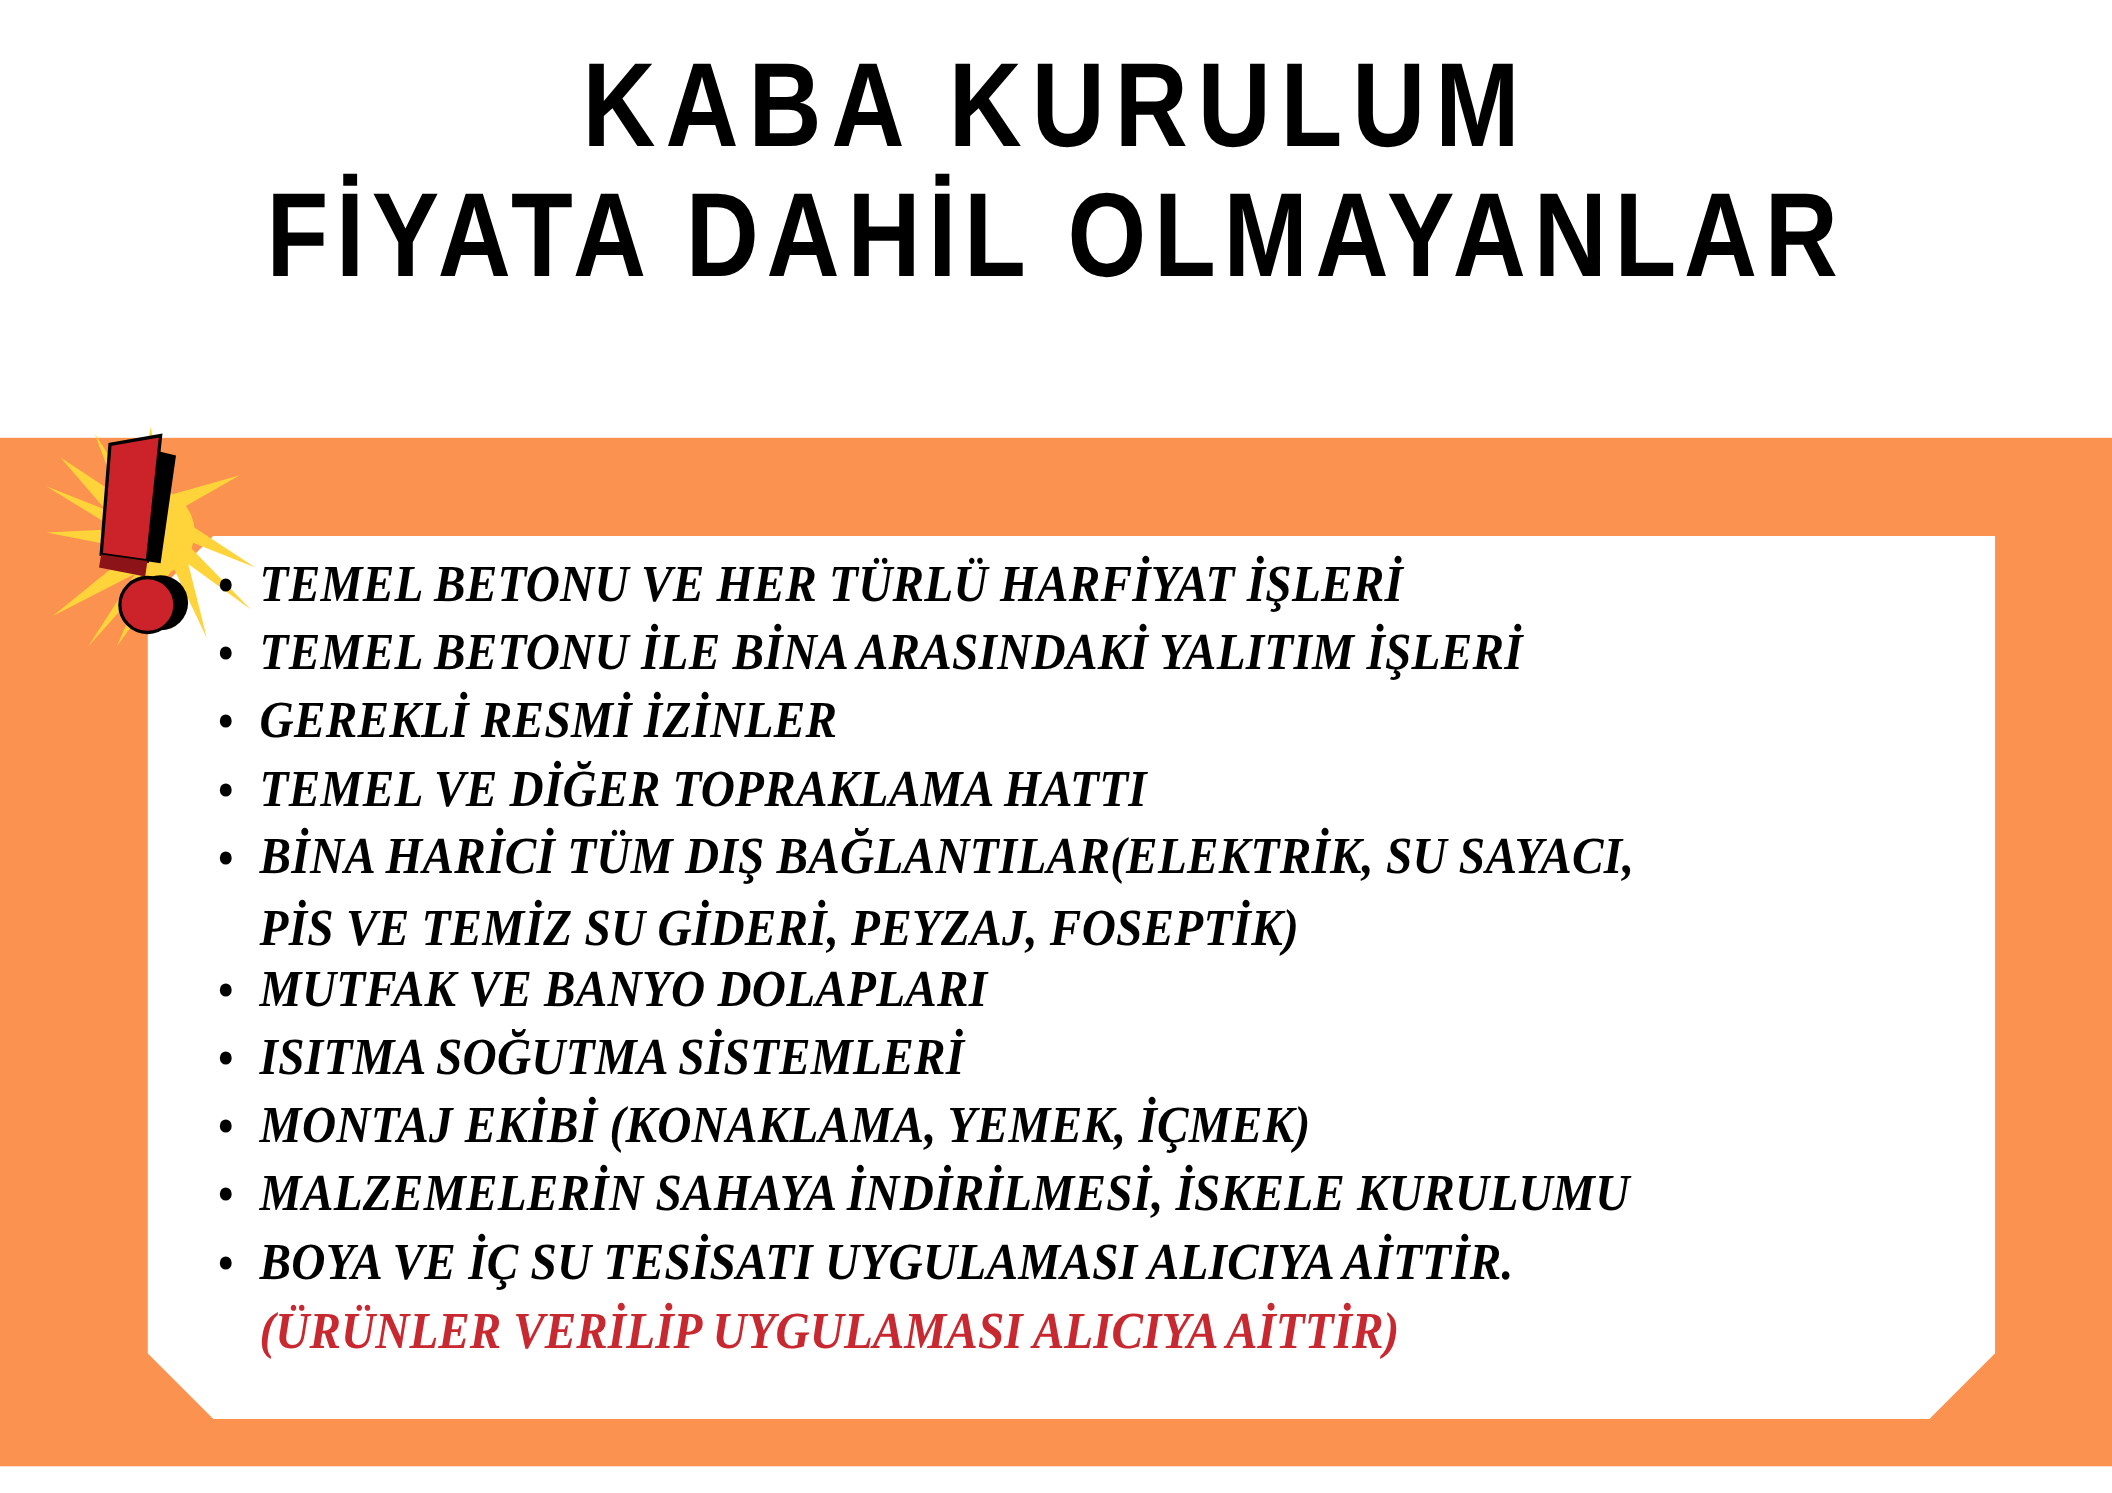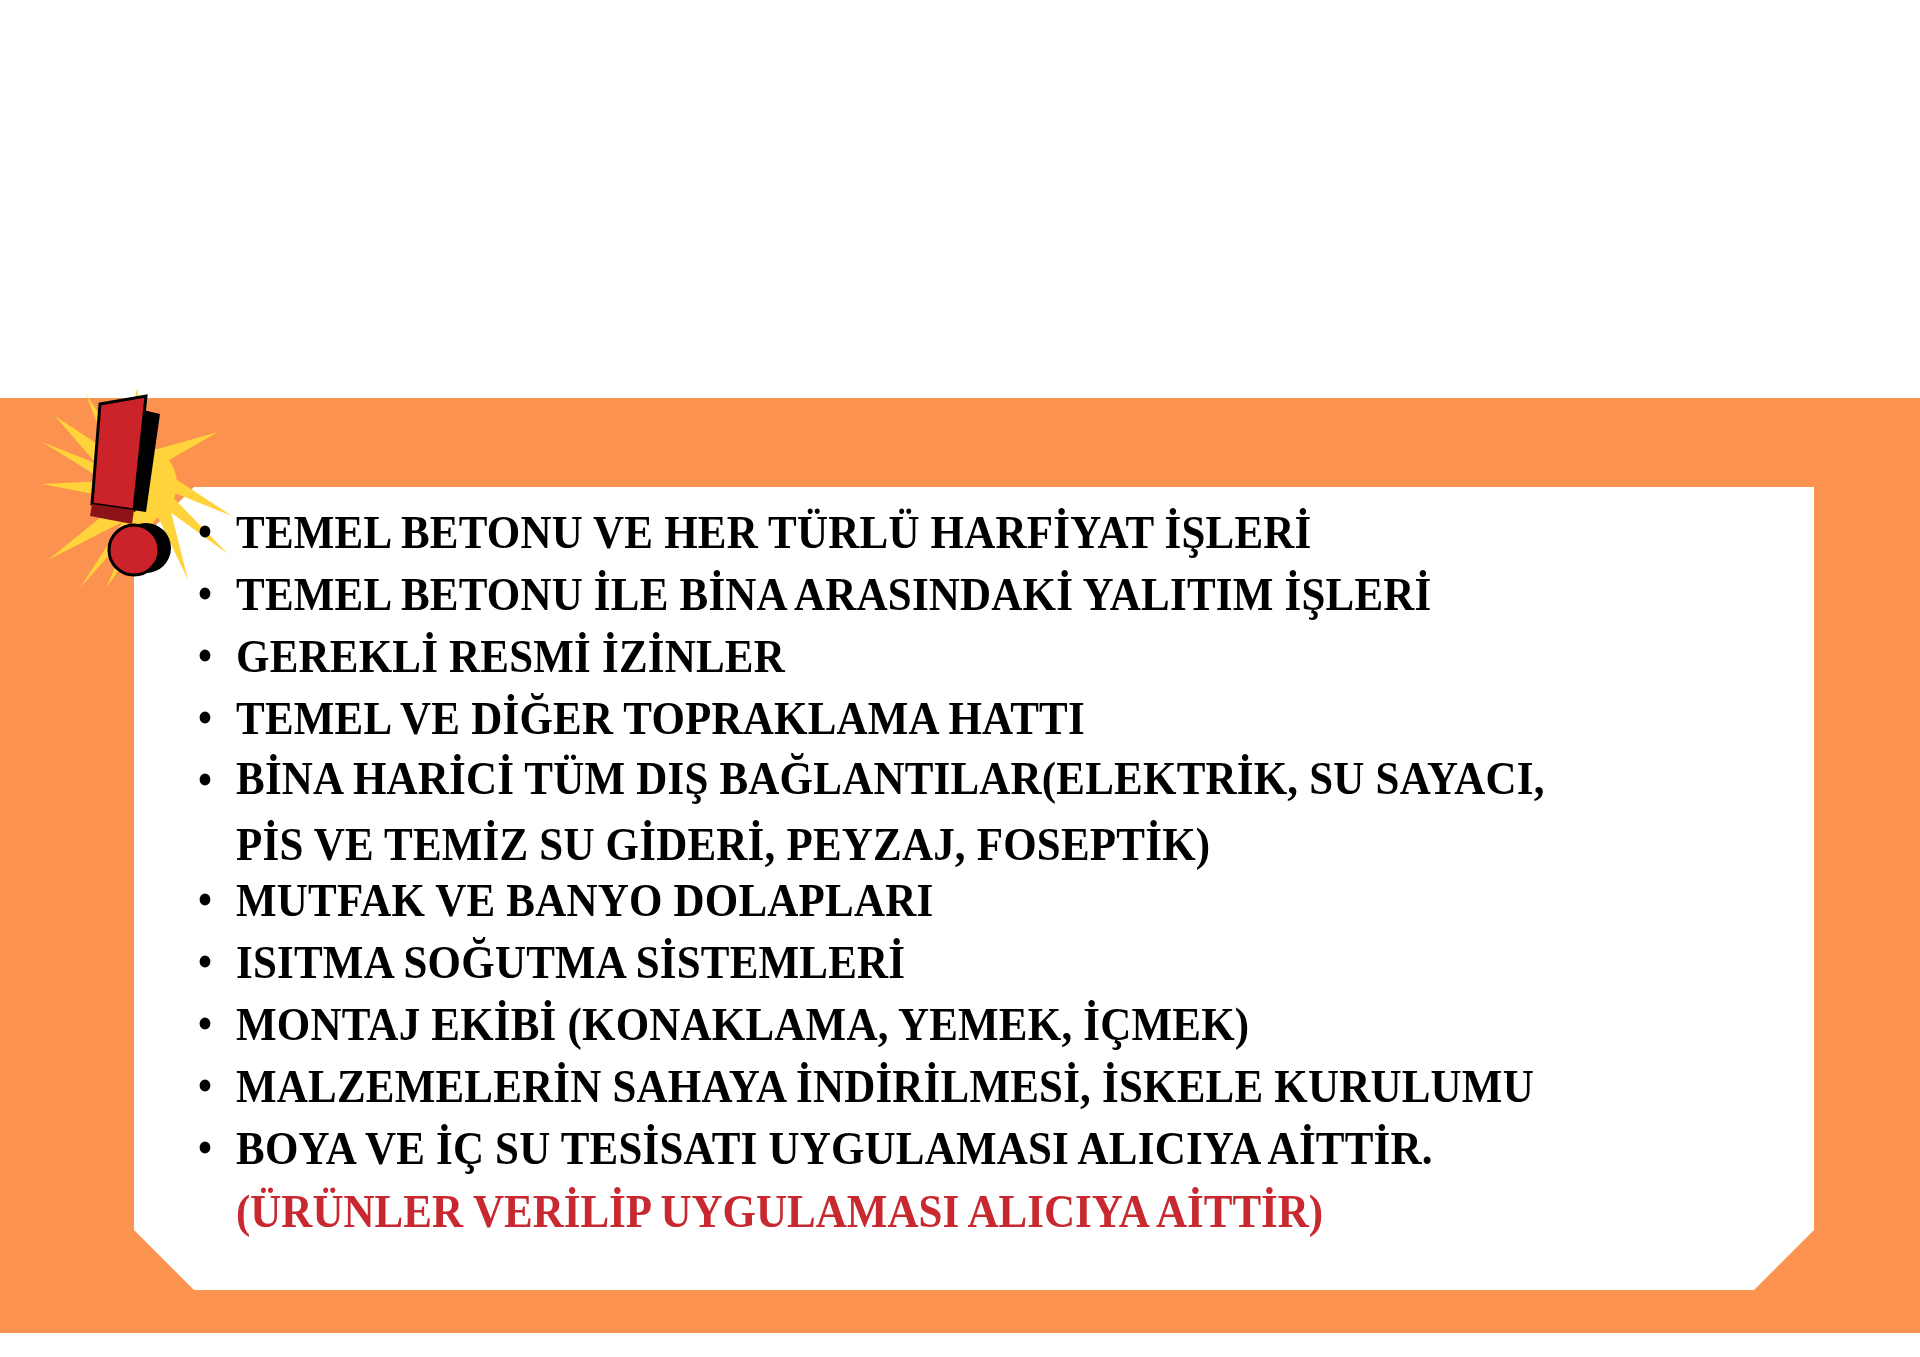--- a/index.html
+++ b/index.html
@@ -93,20 +93,21 @@
   
   .bullet-list {
     position: absolute;
     left: 190px;
     top: 498px;
     width: 1620px;
     z-index: 6;
     margin: 0;
     padding: 0;
     list-style: none;
+    font-style: italic;
   }
   .bullet-item {
     position: relative;
     display: block;
     color: #000000;
     font-family: "Liberation Serif", serif;
     font-weight: bold;
     font-size: 43px;
     line-height: 62px;
     letter-spacing: 0.2px;
@@ -138,20 +139,24 @@
     white-space: nowrap;
     transform: scaleY(1.1);
     transform-origin: left top;
   }
 </style>
 </head>
 <body>
 
 <div class="slide">
 
+  <div class="title-block">
+    <span class="title-line line1">KABA KURULUM</span>
+    <span class="title-line line2">FİYATA DAHİL OLMAYANLAR</span>
+  </div>
 
   <div class="orange-band"></div>
 
   <div class="white-card"></div>
 
   <div class="warn-icon">
     <svg viewBox="0 0 190 200" xmlns="http://www.w3.org/2000/svg">
       <g>
         <polygon fill="#ffd33a" points="95,0 108,72 83,72"></polygon>
         <polygon fill="#ffd33a" points="13,28 86,76 70,94"></polygon>

